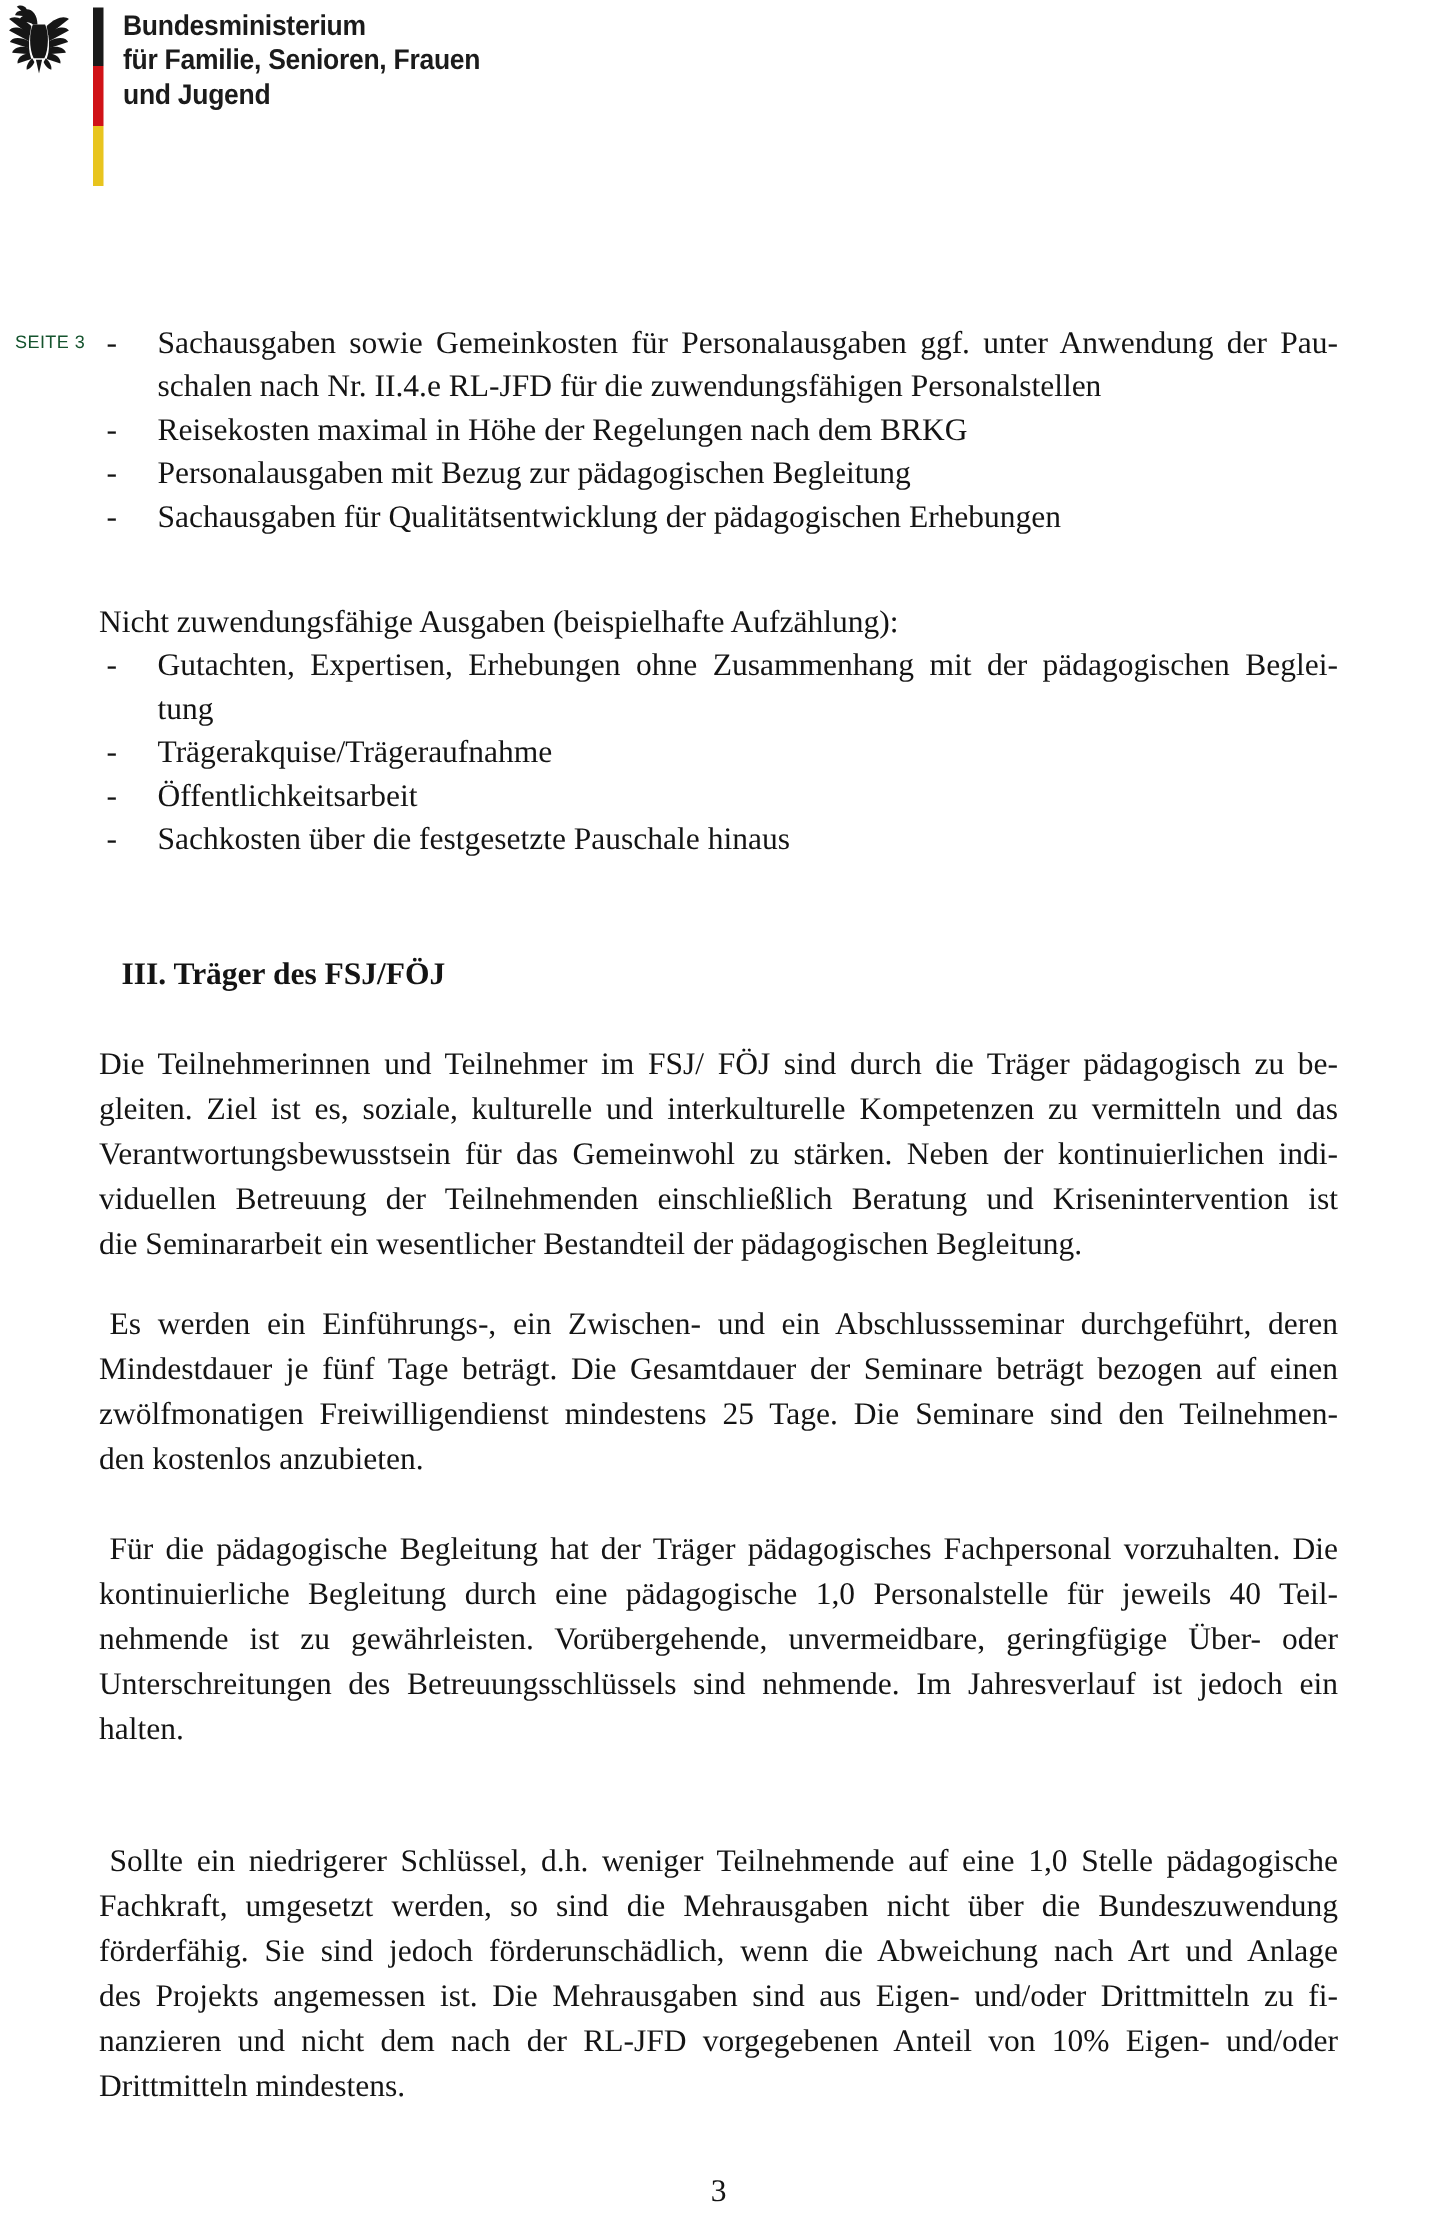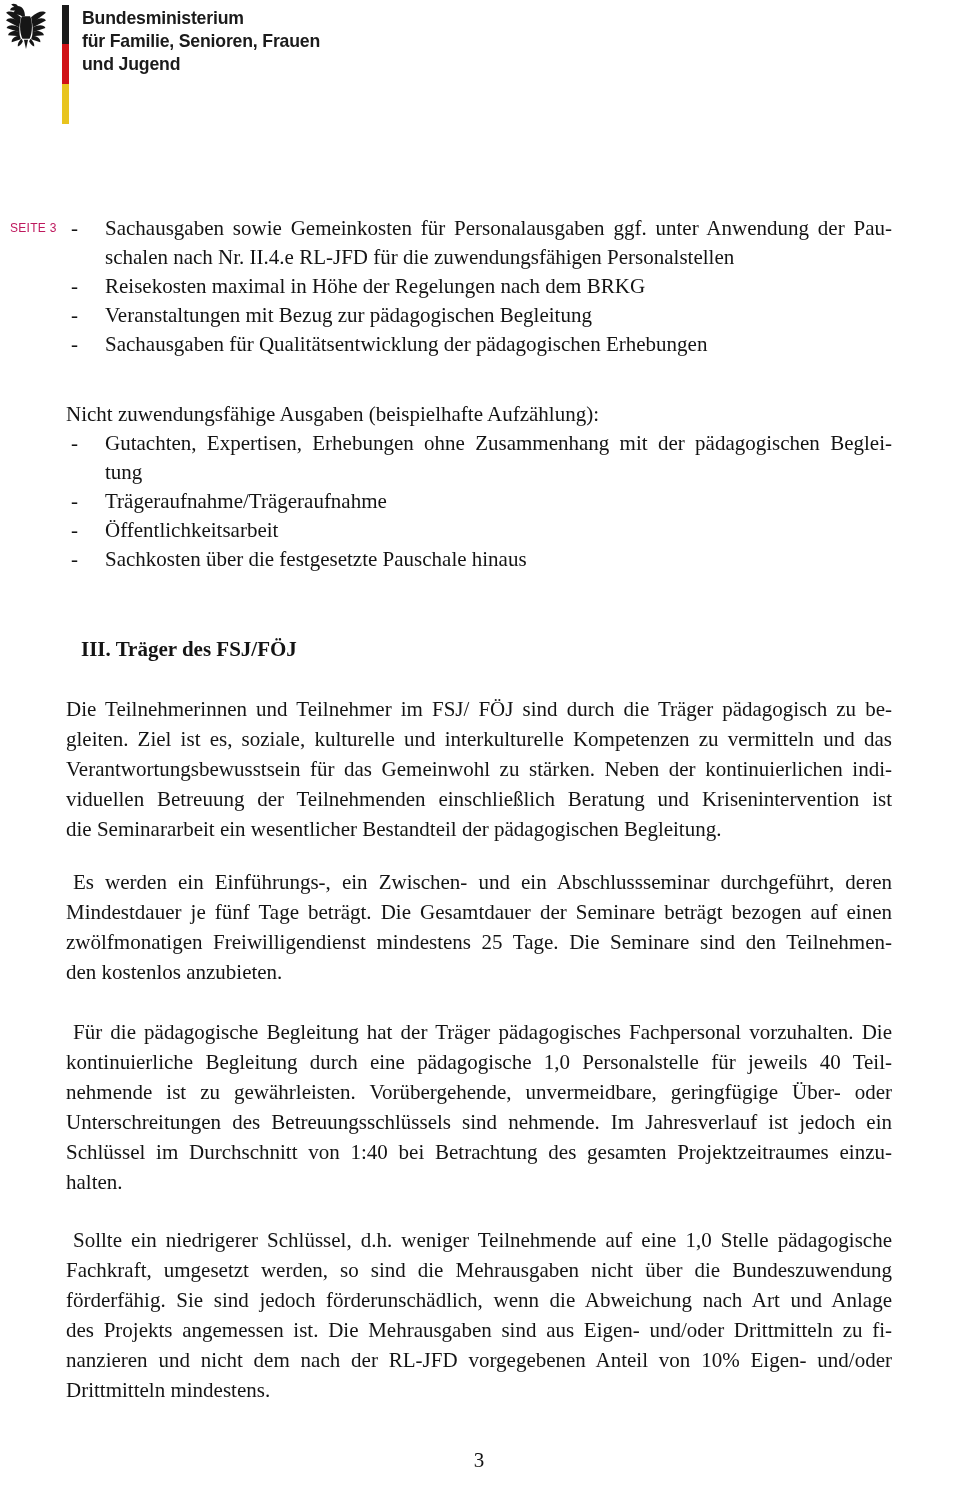--- a/index.html
+++ b/index.html
@@ -52,21 +52,21 @@
   }
 
   
   .seite {
     position: absolute;
     left: 10px;
     top: 221px;
     font-family: "Liberation Sans", "DejaVu Sans", sans-serif;
     font-size: 12px;
     letter-spacing: 0.3px;
-    color: #be185d;
+    color: #14532d;
     white-space: nowrap;
   }
 
   
   .content {
     position: absolute;
     left: 66px;
     top: 0;
     width: 826px;
     font-size: 21px;
@@ -153,21 +153,21 @@
       </div>
       <div class="li-row">
         <span class="li-marker">-</span>
         <div class="li-content">
             <div class="ln last">Reisekosten maximal in Höhe der Regelungen nach dem BRKG</div>
           </div>
       </div>
       <div class="li-row">
         <span class="li-marker">-</span>
         <div class="li-content">
-            <div class="ln last">Veranstaltungen mit Bezug zur pädagogischen Begleitung</div>
+            <div class="ln last">Personalausgaben mit Bezug zur pädagogischen Begleitung</div>
           </div>
       </div>
       <div class="li-row">
         <span class="li-marker">-</span>
         <div class="li-content">
             <div class="ln last">Sachausgaben für Qualitätsentwicklung der pädagogischen Erhebungen</div>
           </div>
       </div>
     </div>
 
@@ -177,21 +177,21 @@
       <div class="li-row">
         <span class="li-marker">-</span>
         <div class="li-content">
             <div class="ln">Gutachten, Expertisen, Erhebungen ohne Zusammenhang mit der pädagogischen Beglei-</div>
             <div class="ln last">tung</div>
           </div>
       </div>
       <div class="li-row">
         <span class="li-marker">-</span>
         <div class="li-content">
-            <div class="ln last">Trägeraufnahme/Trägeraufnahme</div>
+            <div class="ln last">Trägerakquise/Trägeraufnahme</div>
           </div>
       </div>
       <div class="li-row">
         <span class="li-marker">-</span>
         <div class="li-content">
             <div class="ln last">Öffentlichkeitsarbeit</div>
           </div>
       </div>
       <div class="li-row">
         <span class="li-marker">-</span>
@@ -216,21 +216,20 @@
         <div class="ln">Mindestdauer je fünf Tage beträgt. Die Gesamtdauer der Seminare beträgt bezogen auf einen</div>
         <div class="ln">zwölfmonatigen Freiwilligendienst mindestens 25 Tage. Die Seminare sind den Teilnehmen-</div>
         <div class="ln last">den kostenlos anzubieten.</div>
       </div>
 
     <div class="block lh-para indent-first" style="top:1017px">
         <div class="ln">Für die pädagogische Begleitung hat der Träger pädagogisches Fachpersonal vorzuhalten. Die</div>
         <div class="ln">kontinuierliche Begleitung durch eine pädagogische 1,0 Personalstelle für jeweils 40 Teil-</div>
         <div class="ln">nehmende ist zu gewährleisten. Vorübergehende, unvermeidbare, geringfügige Über- oder</div>
         <div class="ln">Unterschreitungen des Betreuungsschlüssels sind nehmende. Im Jahresverlauf ist jedoch ein</div>
-        <div class="ln">Schlüssel im Durchschnitt von 1:40 bei Betrachtung des gesamten Projektzeitraumes einzu-</div>
         <div class="ln last">halten.</div>
       </div>
 
     <div class="block lh-para indent-first" style="top:1225px">
         <div class="ln">Sollte ein niedrigerer Schlüssel, d.h. weniger Teilnehmende auf eine 1,0 Stelle pädagogische</div>
         <div class="ln">Fachkraft, umgesetzt werden, so sind die Mehrausgaben nicht über die Bundeszuwendung</div>
         <div class="ln">förderfähig. Sie sind jedoch förderunschädlich, wenn die Abweichung nach Art und Anlage</div>
         <div class="ln">des Projekts angemessen ist. Die Mehrausgaben sind aus Eigen- und/oder Drittmitteln zu fi-</div>
         <div class="ln">nanzieren und nicht dem nach der RL-JFD vorgegebenen Anteil von 10% Eigen- und/oder</div>
         <div class="ln last">Drittmitteln mindestens.</div>

